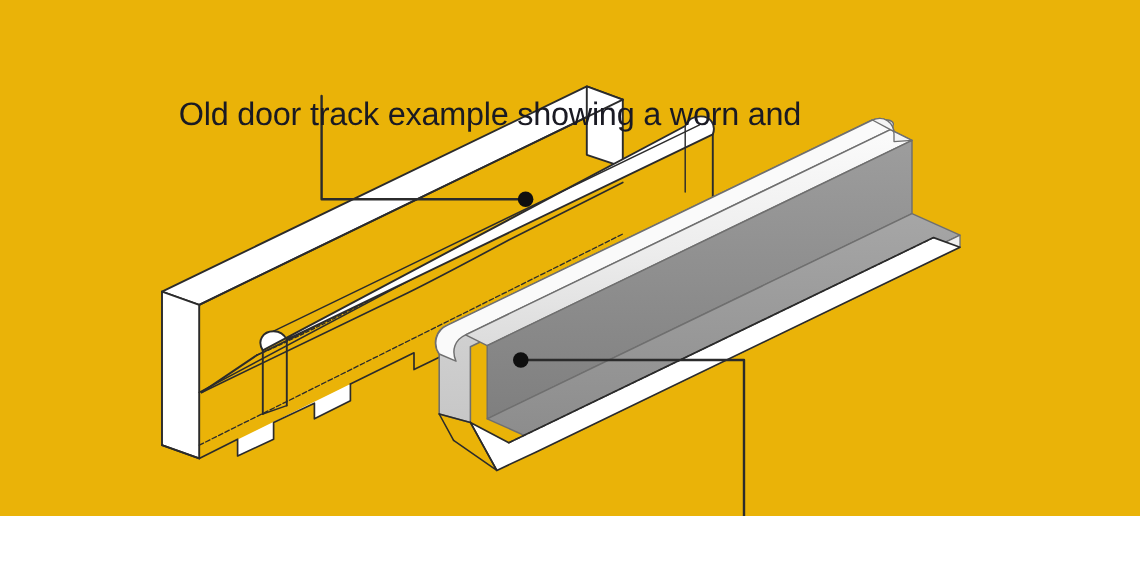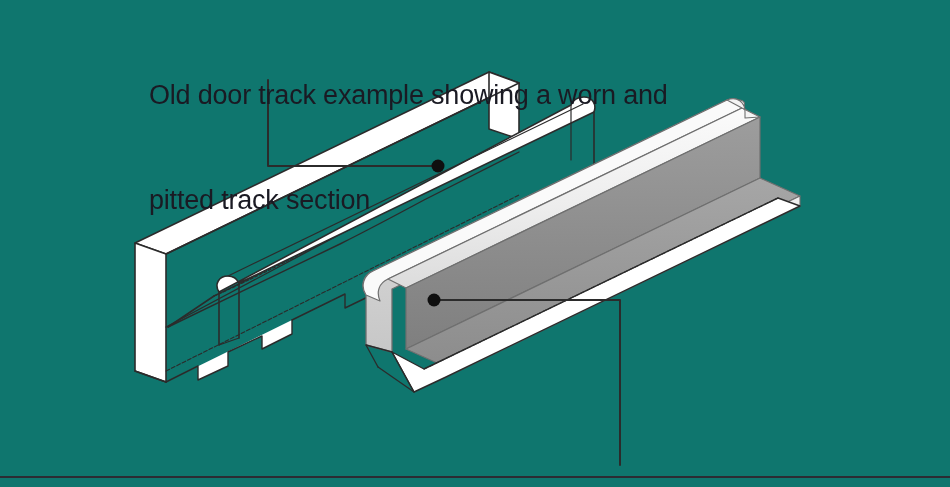--- a/index.html
+++ b/index.html
@@ -3,24 +3,25 @@
 <meta charset="utf-8">
 <style>
   html, body {
     margin: 0;
     padding: 0;
     background: #ffffff;
   }
   #page {
     position: relative;
     width: 950px;
-    height: 487px;
-    background: #0f766e;
+    height: 430px;
+    background: #eab308;
     font-family: "Liberation Sans", sans-serif;
     overflow: hidden;
+    text-align: right;
   }
   .caption {
     position: absolute;
     color: #1a1a23;
     font-size: 27px;
     line-height: 35px;
     letter-spacing: -0.2px;
     white-space: pre;
   }
   #caption-top {
@@ -198,21 +199,20 @@
 
     </g>
 
     <circle cx="438" cy="166" r="6.5" fill="#0f0f0f"></circle>
     <circle cx="434" cy="300" r="6.5" fill="#0f0f0f"></circle>
 
   </svg>
 
   <div class="caption" id="caption-top">
     <div>Old door track example showing a worn and</div>
-    <div>pitted track section</div>
   </div>
 
   <div class="caption" id="caption-bottom">
     
   </div>
 
   <div class="footer-rule"></div>
 
 </div>
 

